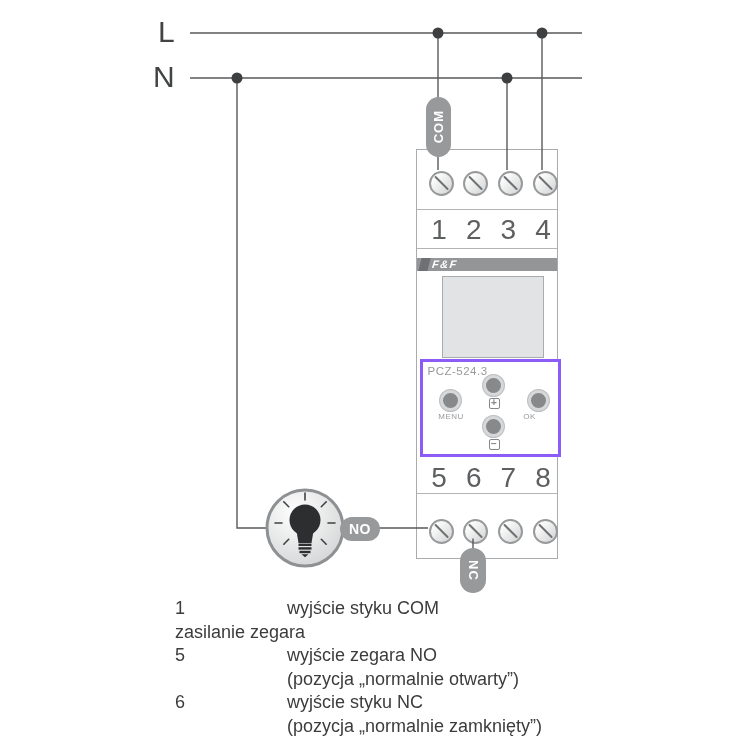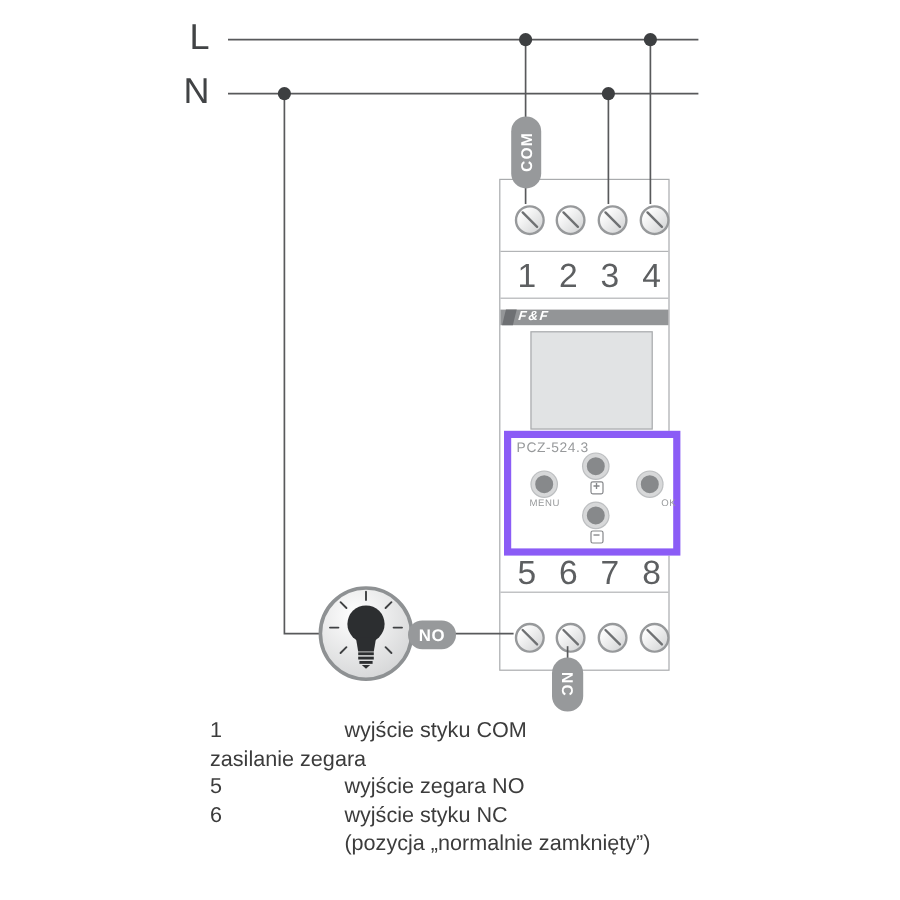--- a/index.html
+++ b/index.html
@@ -33,21 +33,21 @@
                  background:#6e7073;transform:skewX(-14deg);}
   #brandbar .btxt{position:absolute;left:15px;top:0;height:13px;line-height:13px;
                   font-style:italic;font-weight:bold;font-size:11px;color:#ffffff;
                   letter-spacing:1.5px;transform:skewX(-6deg);}
 
   #lcd{position:absolute;left:25px;top:126px;width:100px;height:80px;
        background:#e1e3e4;border:1px solid #a9abad;}
 
   
   #panel{position:absolute;left:2.5px;top:209px;width:135px;height:92px;
-         border:6px solid #8b5cf6;background:#ffffff;text-decoration:underline;}
+         border:3px solid #8b5cf6;background:#ffffff;text-decoration:underline;}
   #model-label{position:absolute;left:5px;top:3px;font-size:11.5px;color:#97999b;
                letter-spacing:0.5px;}
   .btn{position:absolute;width:15px;height:15px;border-radius:50%;background:#87898b;
        border:3px solid #d7d8d9;box-shadow:0 0 0 1px #bdbfc1;}
   .btn-label{position:absolute;font-size:8px;color:#97999b;width:40px;text-align:center;
              letter-spacing:0.5px;}
   .sqicon{position:absolute;width:11px;height:11px;border:1.2px solid #85878a;
           border-radius:2px;box-sizing:border-box;color:#85878a;font-size:10px;
           line-height:8.5px;text-align:center;font-weight:bold;}
 
@@ -111,21 +111,21 @@
 
       <div class="btn" style="left:60.5px;top:13px;"></div>
       <div class="btn" style="left:17.5px;top:28px;"></div>
       <div class="btn" style="left:105.5px;top:28px;"></div>
       <div class="btn" style="left:60.5px;top:54px;"></div>
 
       <div class="sqicon" style="left:66px;top:35.5px;">+</div>
       <div class="sqicon" style="left:66px;top:76.5px;">−</div>
 
       <div class="btn-label" style="left:8.5px;top:50px;">MENU</div>
-      <div class="btn-label" style="left:98px;top:50px;text-align:right;">OK</div>
+      <div class="btn-label" style="left:87px;top:50px;">OK</div>
     </div>
 
     <div class="tnum" style="left:5px;top:311px;">5</div>
     <div class="tnum" style="left:39.7px;top:311px;">6</div>
     <div class="tnum" style="left:74.3px;top:311px;">7</div>
     <div class="tnum" style="left:109px;top:311px;">8</div>
 
     <div class="divider" style="top:343px;"></div>
 
     <div class="screw" style="left:11.5px;top:368.5px;">
@@ -204,20 +204,21 @@
     </div>
     <div class="lrow">
       <span class="ldesc">zasilanie zegara</span>
     </div>
     <div class="lrow">
       <span class="lkey">5</span>
       <span class="ldesc">wyjście zegara NO</span>
     </div>
     <div class="lrow">
       <span class="lkey"></span>
+      <span class="ldesc">(pozycja „normalnie otwarty”)</span>
     </div>
     <div class="lrow">
       <span class="lkey">6</span>
       <span class="ldesc">wyjście styku NC</span>
     </div>
     <div class="lrow">
       <span class="lkey"></span>
       <span class="ldesc">(pozycja „normalnie zamknięty”)</span>
     </div>
   </div>

